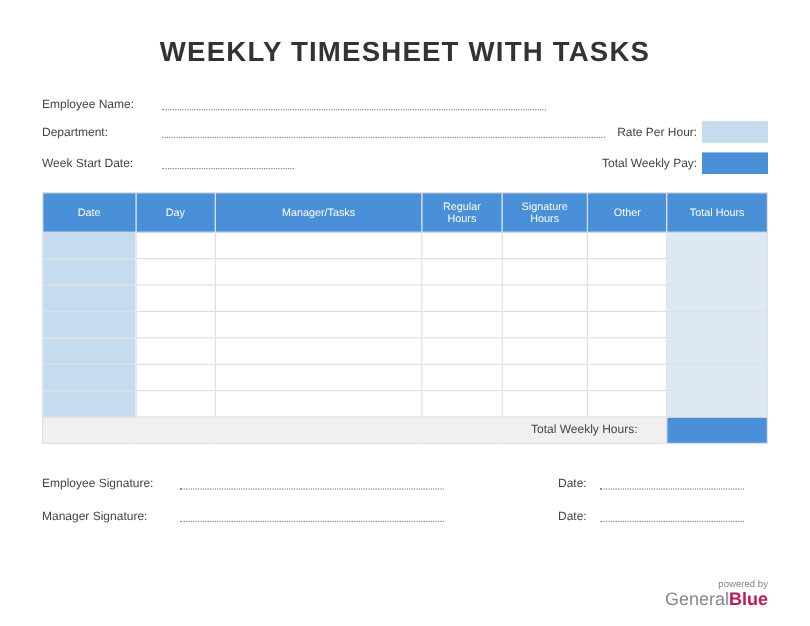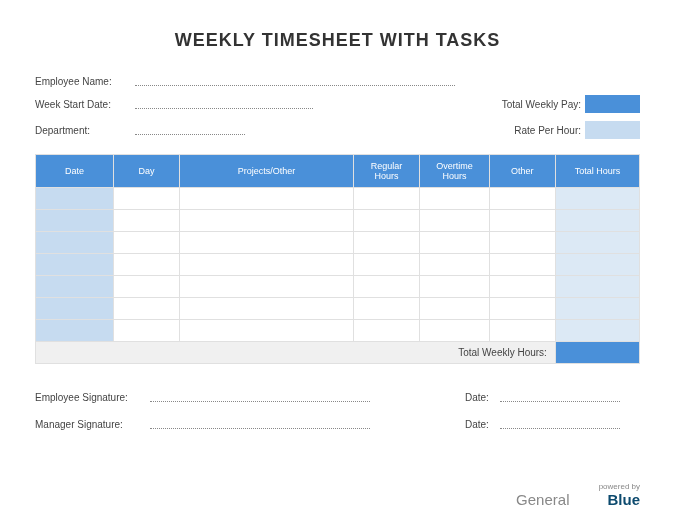--- a/index.html
+++ b/index.html
@@ -7,21 +7,21 @@
     font-family: Arial, sans-serif;
     background: #fff;
     width: 675px;
     height: 522px;
     padding: 30px 35px 18px 35px;
     color: #333;
     position: relative;
   }
   .title {
     text-align: center;
-    font-size: 18px;
+    font-size: 23px;
     font-weight: bold;
     letter-spacing: 1px;
     color: #333;
     margin-bottom: 25px;
   }
   .info-row {
     display: flex;
     align-items: center;
     font-size: 10px;
     margin-bottom: 8px;
@@ -85,21 +85,21 @@
   }
   table.timesheet td.col-date { background: #c6dbf0; }
   table.timesheet td.col-total { background: #dce9f5; }
   table.timesheet tr.total-row td {
     background: #f0f0f0;
     font-size: 10px;
     color: #444;
   }
   table.timesheet tr.total-row td.total-label {
     text-align: right;
-    padding-right: 8px;
+    padding-right: 24px;
   }
   table.timesheet tr.total-row td.total-val {
     background: #4a90d9;
   }
   .col-date-h { width: 13%; }
   .col-day-h { width: 11%; }
   .col-proj-h { width: 29%; }
   .col-reg-h { width: 11%; }
   .col-ot-h { width: 11%; }
   .col-other-h { width: 11%; }
@@ -133,65 +133,65 @@
     text-align: right;
     font-size: 8px;
     color: #888;
     margin-left: 44px;
   }
   .footer .brand {
     font-size: 15px;
     color: #555;
   }
   .footer .brand .g { color: #888; font-weight: normal; }
-  .footer .brand .b { color: #0c4a6e; font-weight: bold; padding-left: 38px; }
+  .footer .brand .b { color: #be185d; font-weight: bold; }
 </style>
 </head>
 <body>
 
 <div class="title">WEEKLY TIMESHEET WITH TASKS</div>
 
 <div class="info-block">
   <div class="info-row">
     <div class="info-left">
       <span class="info-label">Employee Name:</span>
       <span class="info-line"></span>
     </div>
   </div>
   <div class="info-row">
     <div class="info-left">
+      <span class="info-label">Department:</span>
+      <span class="info-line"></span>
+    </div>
+    <div class="info-right">
+      <span class="info-right-label">Rate Per Hour:</span>
+      <span class="rate-box"></span>
+    </div>
+  </div>
+  <div class="info-row">
+    <div class="info-left">
       <span class="info-label">Week Start Date:</span>
       <span class="info-line"></span>
       <span style="flex:1"></span>
     </div>
     <div class="info-right">
       <span class="info-right-label">Total Weekly Pay:</span>
       <span class="pay-box"></span>
     </div>
   </div>
-  <div class="info-row">
-    <div class="info-left">
-      <span class="info-label">Department:</span>
-      <span class="info-line"></span>
-    </div>
-    <div class="info-right">
-      <span class="info-right-label">Rate Per Hour:</span>
-      <span class="rate-box"></span>
-    </div>
-  </div>
 </div>
 
 <table class="timesheet">
   <thead>
     <tr>
       <th class="col-date-h">Date</th>
       <th class="col-day-h">Day</th>
-      <th class="col-proj-h">Projects/Other</th>
+      <th class="col-proj-h">Manager/Tasks</th>
       <th class="col-reg-h">Regular Hours</th>
-      <th class="col-ot-h">Overtime Hours</th>
+      <th class="col-ot-h">Signature Hours</th>
       <th class="col-other-h">Other</th>
       <th class="col-total-h">Total Hours</th>
     </tr>
   </thead>
   <tbody>
     <tr>
         <td class="col-date"></td>
         <td></td>
         <td></td>
         <td></td>

